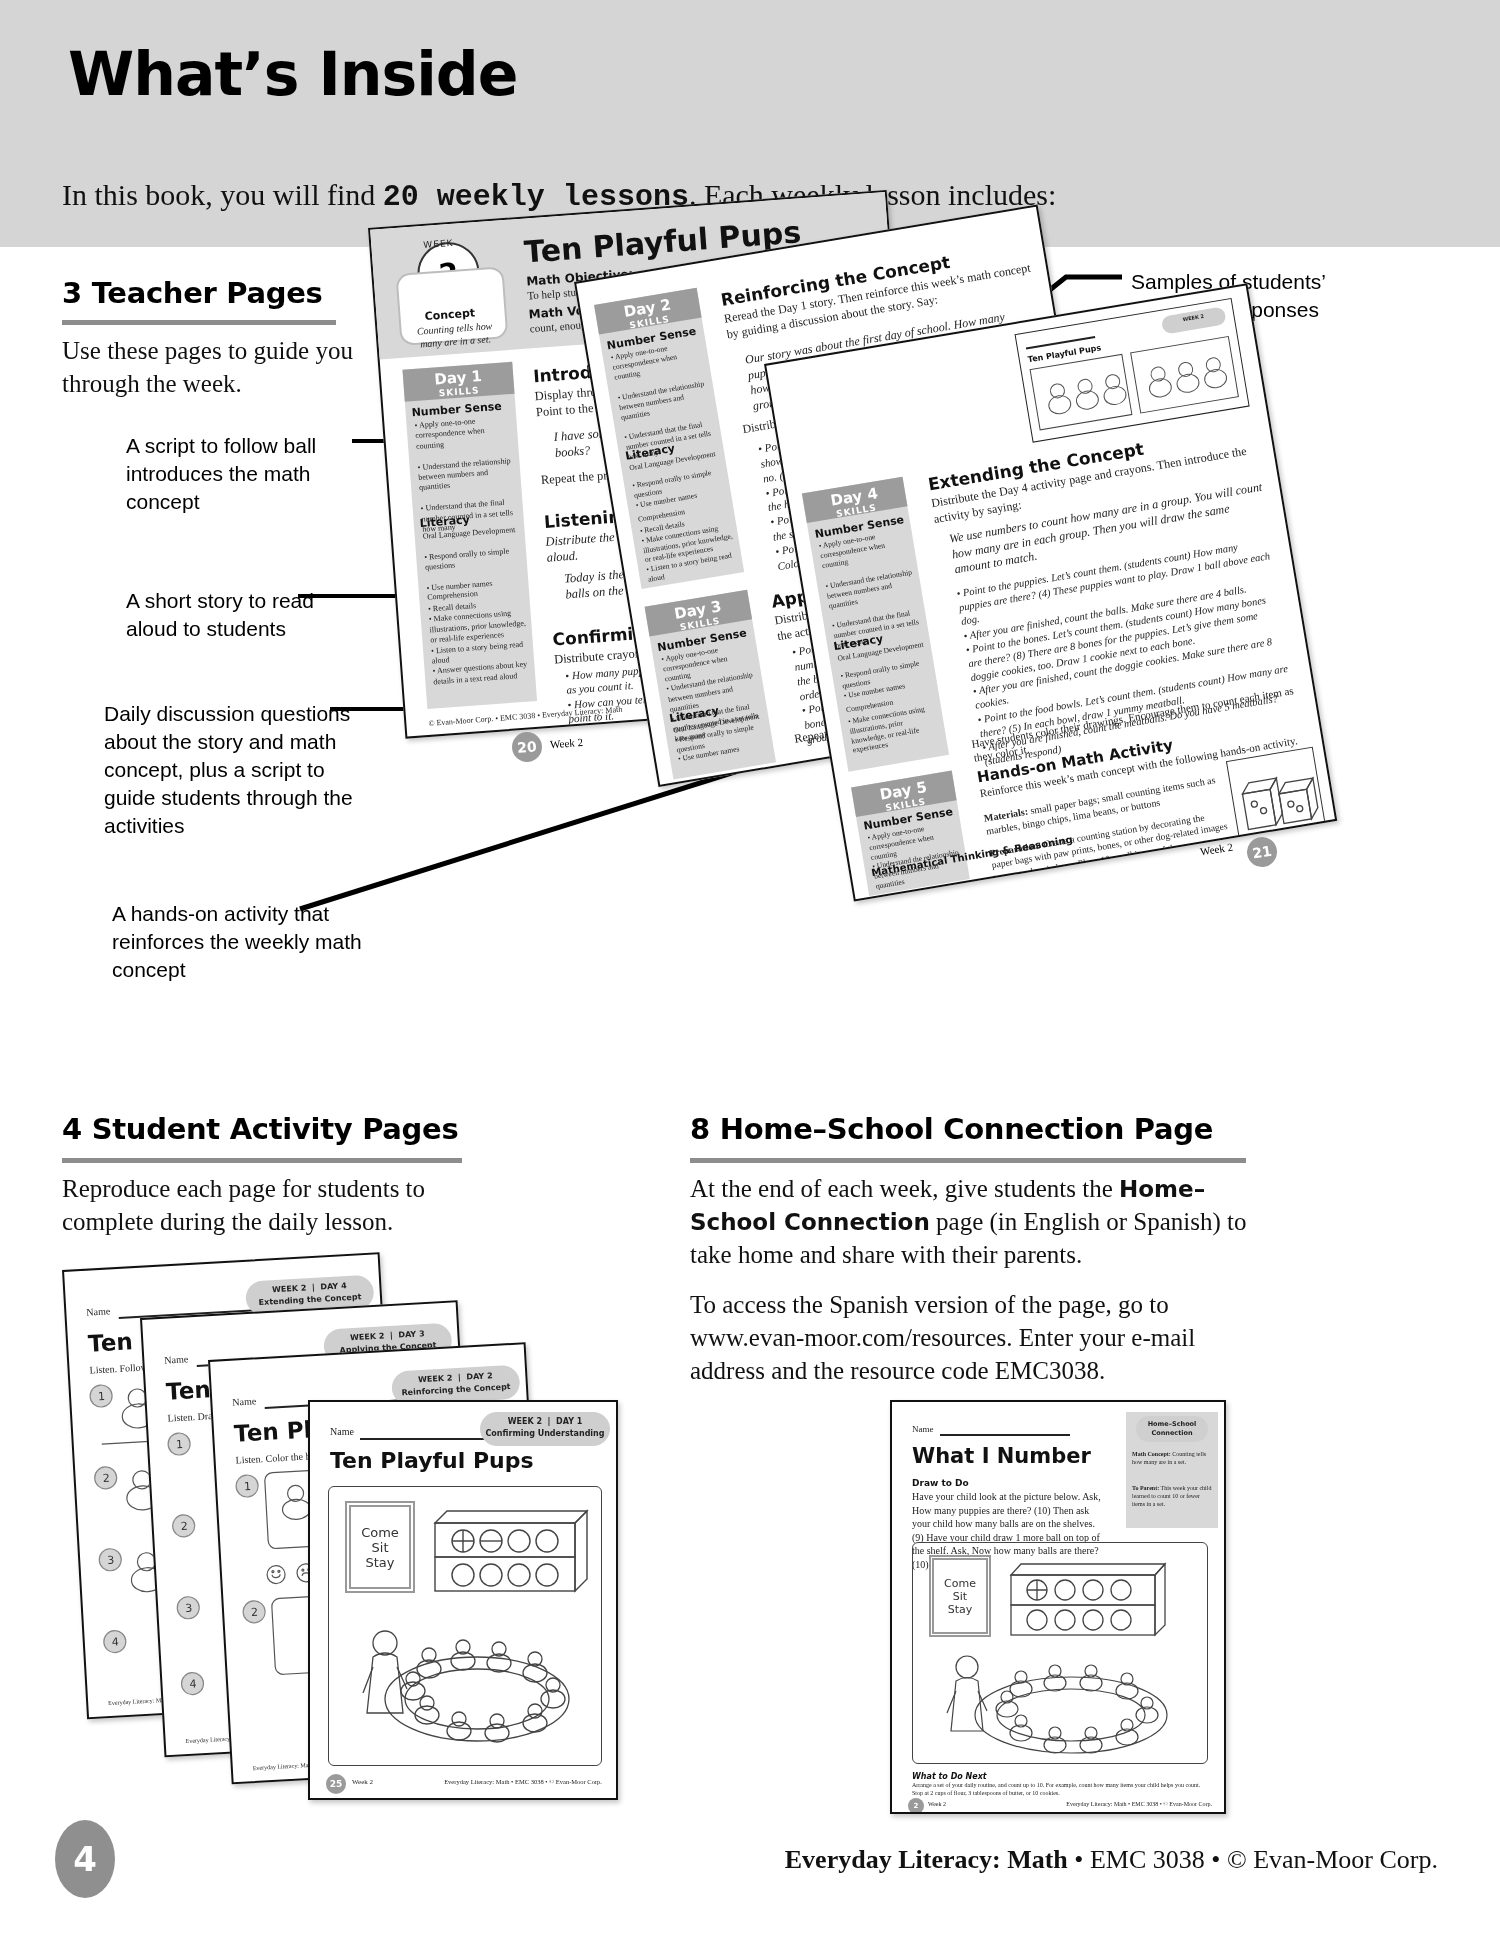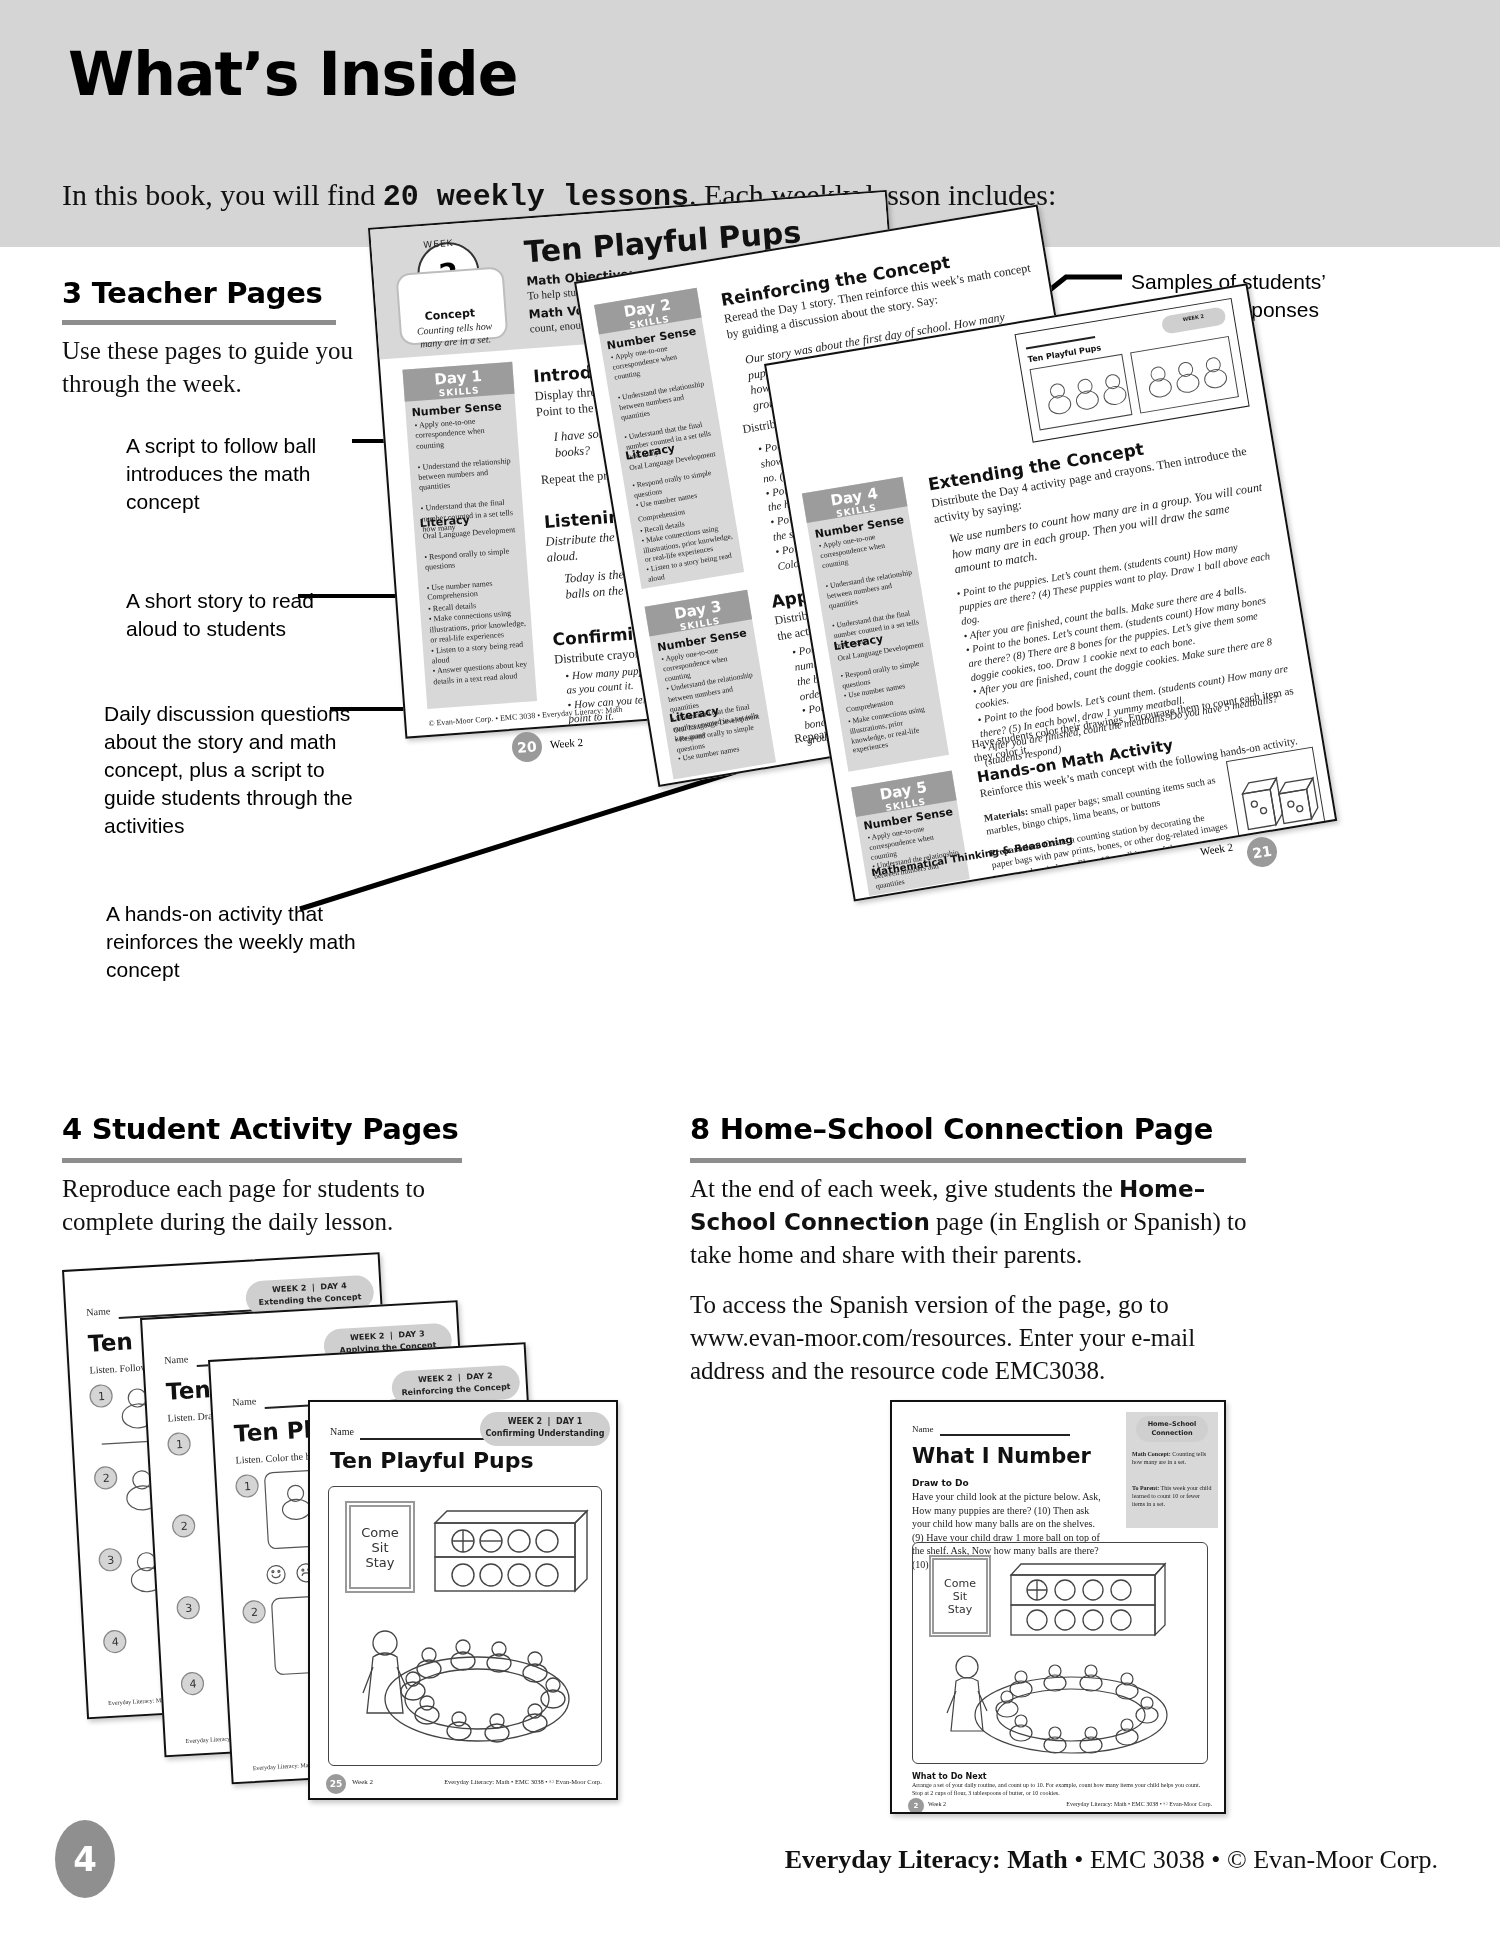--- a/index.html
+++ b/index.html
@@ -131,21 +131,21 @@
   <span>In this book, you will find </span><b>20 weekly lessons</b><span>. Each weekly lesson includes:</span>
 </div>
 
 <div class="sec-head" style="left:62px; top:276px;">3 Teacher Pages</div>
 <div class="sec-rule" style="left:62px; top:320px; width:274px;"></div>
 <div class="sec-body" style="left:62px; top:334px; width:330px;">Use these pages to guide you through the week.</div>
 
 <div class="callout" style="left:126px; top:432px; width:230px;">A script to follow ball introduces the math concept</div>
 <div class="callout" style="left:126px; top:587px; width:230px;">A short story to read aloud to students</div>
 <div class="callout" style="left:104px; top:700px; width:268px;">Daily discussion questions about the story and math concept, plus a script to guide students through the activities</div>
-<div class="callout" style="left:106px; top:900px; width:250px;">A hands-on activity that reinforces the weekly math concept</div>
+<div class="callout" style="left:112px; top:900px; width:250px;">A hands-on activity that reinforces the weekly math concept</div>
 <div class="callout" style="left:1131px; top:268px; width:260px;">Samples of students’ expected responses</div>
 
 <svg class="leader-svg" style="left:0; top:0; width:1500px; height:1100px;">
   <line x1="352" y1="441" x2="588" y2="441" stroke="#000" stroke-width="4"></line>
   <circle cx="590" cy="441" r="7" fill="#000"></circle>
 
   <line x1="298" y1="596" x2="590" y2="596" stroke="#000" stroke-width="4"></line>
   <circle cx="592" cy="596" r="7" fill="#000"></circle>
 
   <line x1="330" y1="709" x2="536" y2="709" stroke="#000" stroke-width="4"></line>
@@ -669,21 +669,21 @@
         <ellipse cx="134" cy="100" rx="11" ry="8"></ellipse>
           <circle cx="134" cy="88" r="6"></circle>
         <ellipse cx="100" cy="88" rx="11" ry="8"></ellipse>
           <circle cx="100" cy="76" r="6"></circle>
         <ellipse cx="86" cy="64" rx="11" ry="8"></ellipse>
           <circle cx="86" cy="52" r="6"></circle>
       </g>
     </svg>
   </div>
 
-  <div class="subhead" style="left:20px; top:370px; font-size:8px;">What to Do Next</div>
+  <div class="subhead" style="left:20px; top:370px; font-size:8px;font-style:italic;">What to Do Next</div>
   <div class="bodytxt" style="left:20px; top:380px; width:290px; font-size:6px; line-height:1.3;">Arrange a set of your daily routine, and count up to 10. For example, count how many items your child helps you count. Stop at 2 cups of flour, 3 tablespoons of butter, or 10 cookies.</div>
   <div class="pagenum-circle" style="left:16px; top:396px; width:16px; height:16px; font-size:7px;">2</div>
   <div class="bodytxt" style="left:36px; top:399px; font-size:6px;">Week 2</div>
   <div class="bodytxt" style="right:12px; top:399px; font-size:6px;">Everyday Literacy: Math • EMC 3038 • © Evan-Moor Corp.</div>
 </div>
 
 <div class="folio">4</div>
 <div class="footer-text">
   <b>Everyday Literacy: Math</b><span> • EMC 3038 • © Evan-Moor Corp.</span>
 </div>

